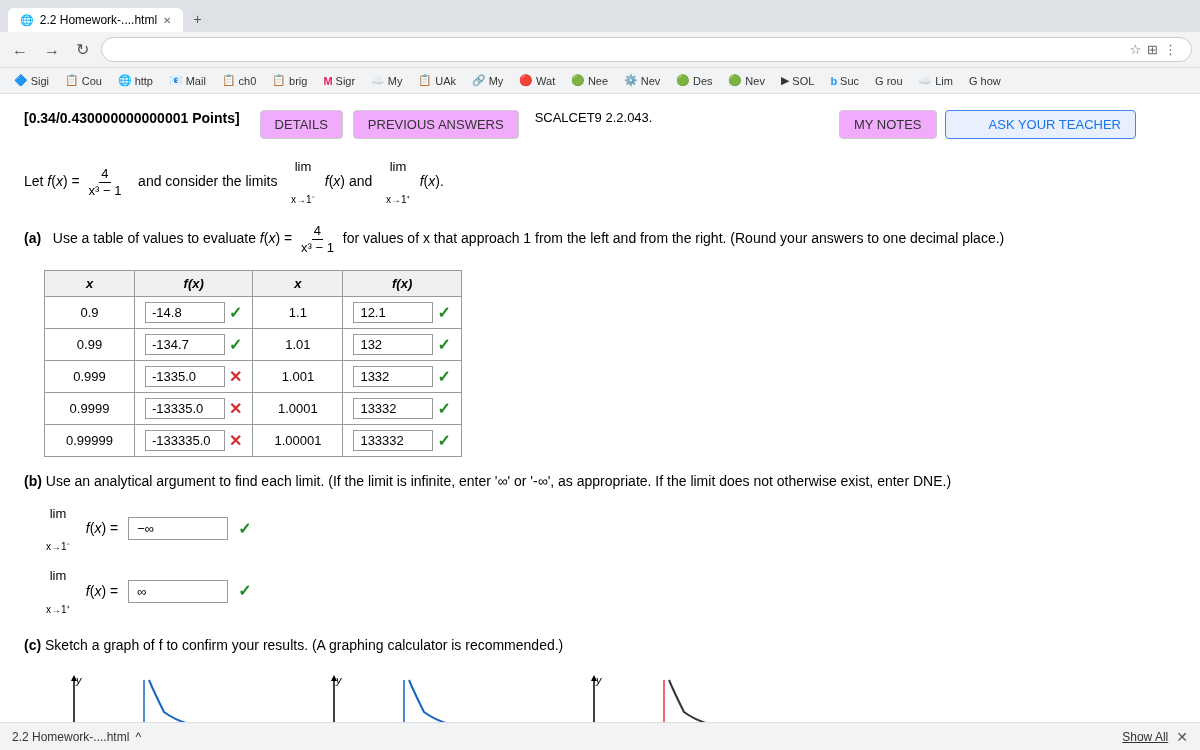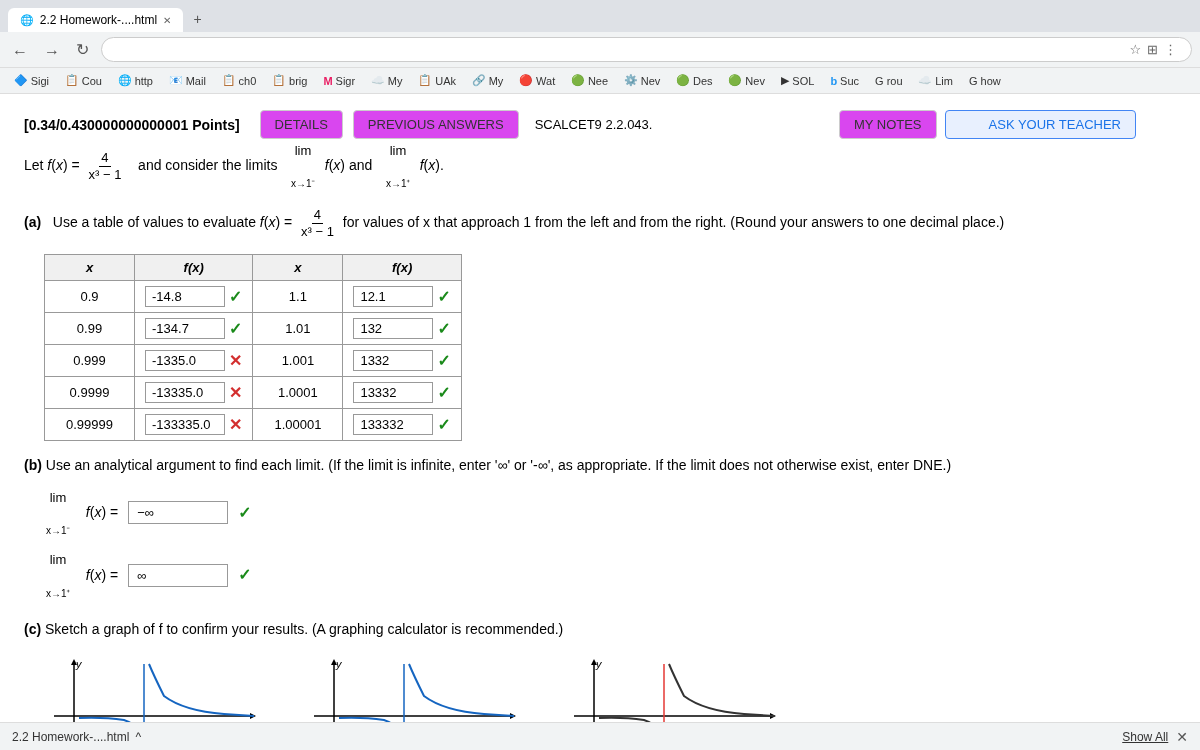--- a/index.html
+++ b/index.html
@@ -73,34 +73,35 @@
 
     
     .page-content {
       padding: 16px 24px;
       max-width: 1160px;
     }
 
     
     .question-header {
       display: flex;
-      align-items: center;
+      align-items: flex-start;
       gap: 10px;
+      margin-bottom: 16px;
       flex-wrap: wrap;
     }
     .question-points {
       font-weight: bold;
       font-size: 14px;
       margin-right: 10px;
     }
     .header-btn {
       padding: 6px 14px;
       border: 1px solid #ccc;
       border-radius: 4px;
-      background: #d946ef;
+      background: #f0abfc;
       cursor: pointer;
       font-size: 13px;
       color: #333;
       font-weight: 500;
     }
     .header-btn.primary {
       background: #e8f0fe;
       border-color: #4285f4;
       color: #1a73e8;
       padding-left: 43px;

